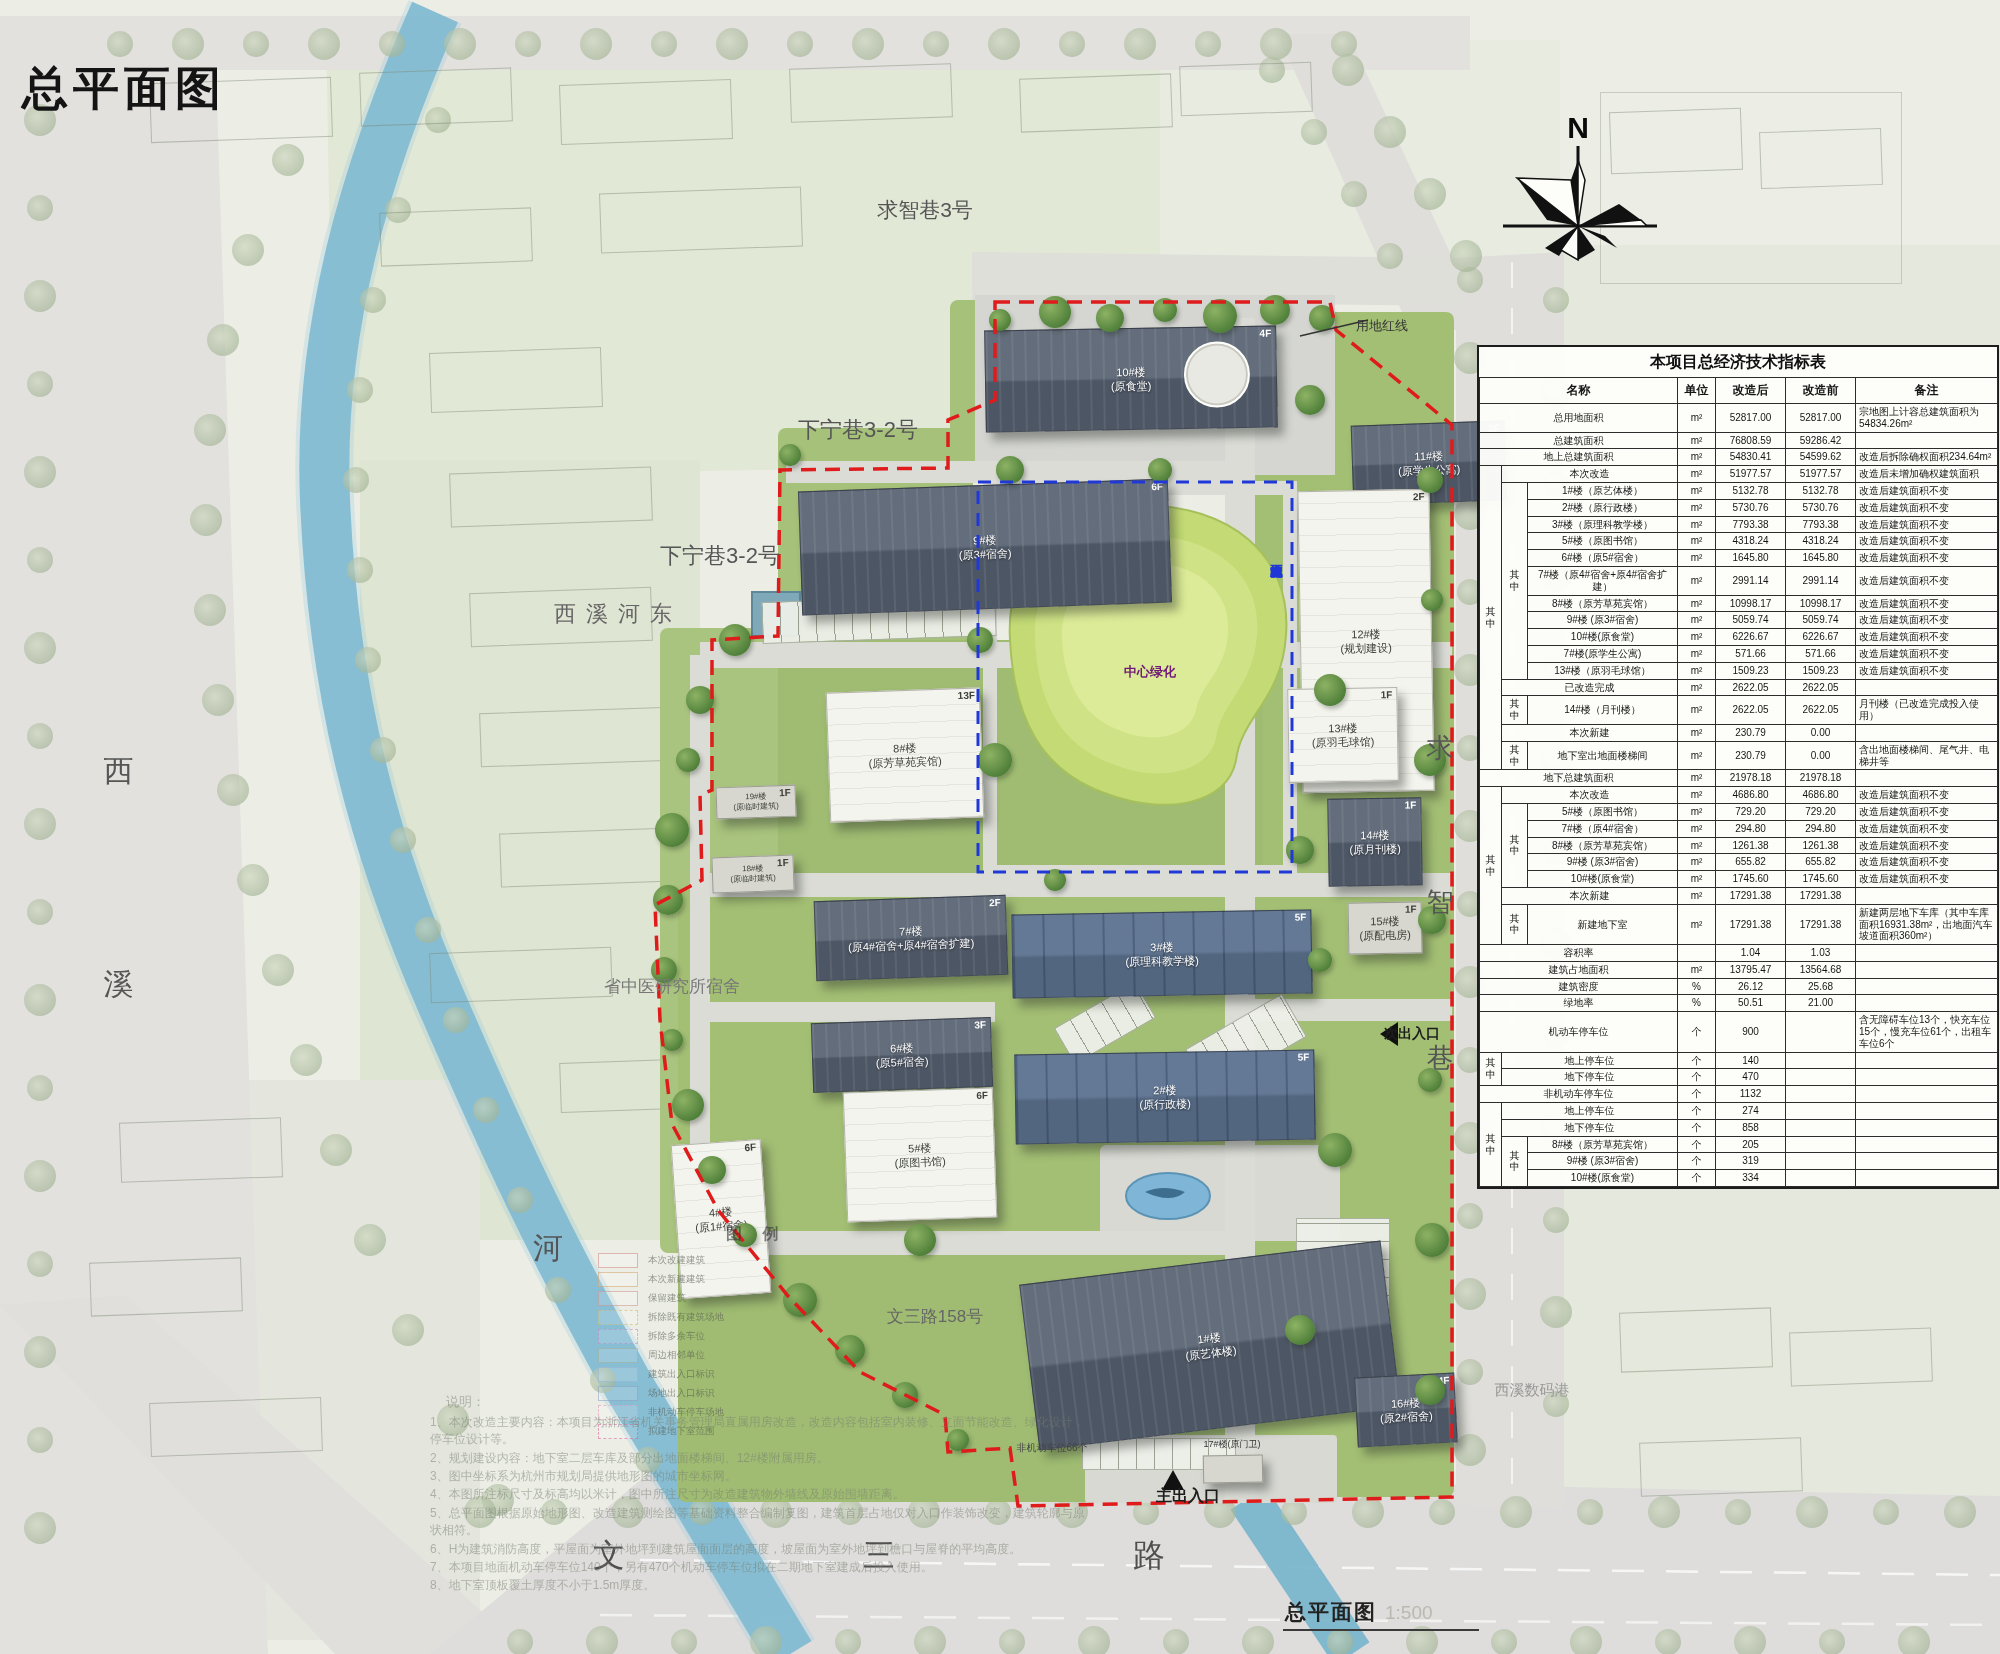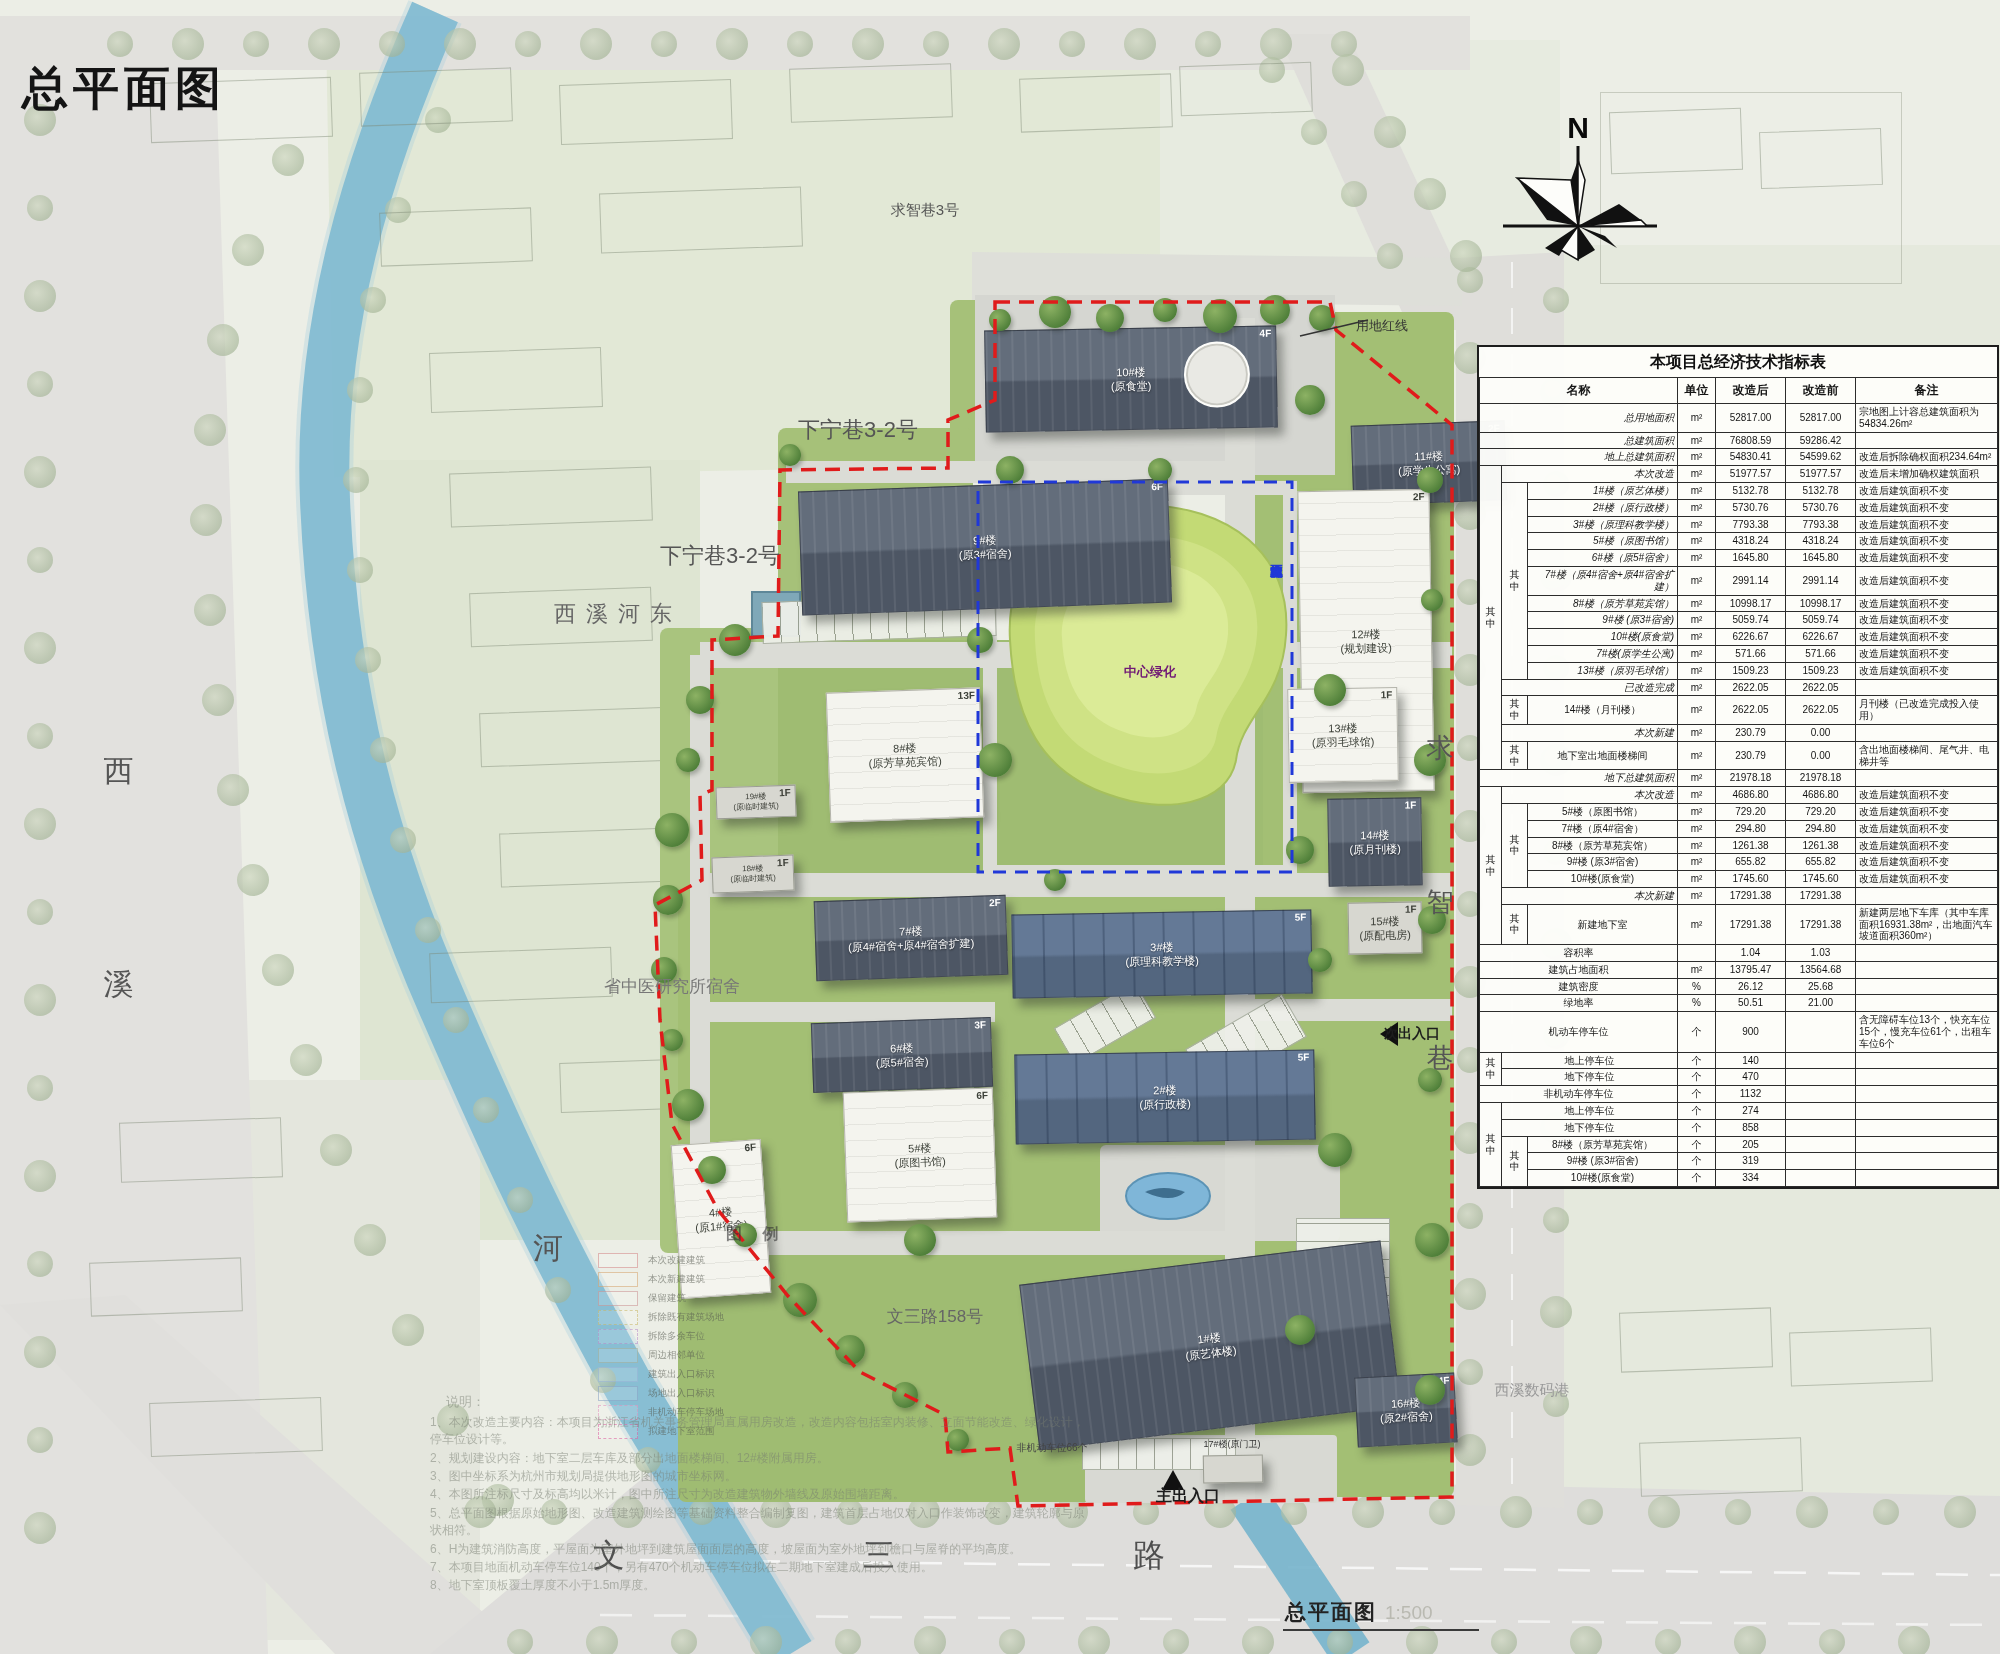--- a/index.html
+++ b/index.html
@@ -50,21 +50,21 @@
   #tablewrap{position:absolute;left:1477px;top:345px;width:518px;
     background:rgba(253,253,250,.97);border:2px solid #1d1d1d;}
   #tablewrap .ttitle{font-size:16px;font-weight:700;text-align:center;padding:5px 0 4px;
     color:#111;}
   #tablewrap table{border-collapse:collapse;width:100%;table-layout:fixed;}
   #tablewrap th,#tablewrap td{border:1px solid #2c2c2c;color:#151515;
     padding:2px 3px;vertical-align:middle;}
   #tablewrap th{font-size:12px;font-weight:700;text-align:center;padding:4px 2px;}
   #tablewrap td{font-size:10px;line-height:1.18;}
   td.C{text-align:center;}
-  td.L{text-align:right;font-style:italic;}
+  td.L{text-align:center;}
   td.N{text-align:left;font-size:9.5px;}
   td.Z{text-align:center;font-size:10.5px;}
   
   #legend{position:absolute;left:598px;top:1224px;width:240px;opacity:.6;}
   #legend .lt{font-size:16px;font-weight:700;letter-spacing:8px;color:#333;margin:0 0 8px 128px;}
   .lrow{display:flex;align-items:center;margin:4px 0;}
   .lbox{width:38px;height:13px;margin-right:10px;background:rgba(255,255,255,.25);flex:0 0 auto;}
   .lrow span{font-size:9.5px;color:#55594f;}
   
   #notes{position:absolute;left:430px;top:1392px;width:660px;opacity:.5;color:#767c70;}
@@ -479,21 +479,21 @@
     <polygon id="redline" points="995,302 1330,302 1336,330 1452,425 1452,1497
       1018,1506 1010,1448 948,1452 945,1415 860,1372 788,1296 718,1210 672,1124
       660,1020 655,905 702,880 700,795 712,790 712,640 778,636 780,470 948,468 948,420 995,400" fill="none" stroke="#e01b1b" stroke-width="3.5" stroke-dasharray="15 9"></polygon>
     <rect id="blueline" x="978" y="482" width="314" height="390" fill="none" stroke="#2038d8" stroke-width="3" stroke-dasharray="13 9"></rect>
     <polygon points="1162,1490 1173,1470 1184,1490" fill="#111"></polygon>
     <polygon points="1398,1022 1380,1034 1398,1046" fill="#111"></polygon>
     <line x1="1300" y1="336" x2="1368" y2="320" stroke="#333" stroke-width="1.5"></line>
   </svg>
 
   <div id="labels" class="layer">
-      <span class="maplabel" style="left: 925px; top: 210px; font-size: 15px; color: rgb(85, 85, 85);">求智巷3号</span>
+      <span class="maplabel" style="left: 925px; top: 210px; font-size: 21px; color: rgb(85, 85, 85);">求智巷3号</span>
       <span class="maplabel" style="left: 858px; top: 430px; font-size: 22px; color: rgb(85, 85, 85);">下宁巷3-2号</span>
       <span class="maplabel" style="left: 720px; top: 556px; font-size: 22px; color: rgb(85, 85, 85);">下宁巷3-2号</span>
       <span class="maplabel" style="left: 618px; top: 614px; font-size: 22px; color: rgb(102, 102, 102); letter-spacing: 10px;">西溪河东</span>
       <span class="maplabel" style="left: 672px; top: 986px; font-size: 17px; color: rgb(119, 119, 119);">省中医研究所宿舍</span>
       <span class="maplabel" style="left: 935px; top: 1316px; font-size: 17px; color: rgb(102, 102, 102);">文三路158号</span>
       <span class="maplabel" style="left: 1532px; top: 1390px; font-size: 15px; color: rgb(153, 153, 153);">西溪数码港</span>
       <span class="maplabel" style="left: 1382px; top: 326px; font-size: 13px; color: rgb(51, 51, 51);">用地红线</span>
       <span class="maplabel" style="left: 1150px; top: 672px; font-size: 13px; color: #701a75; font-weight: 700;">中心绿化</span>
       <span class="maplabel" style="left: 1188px; top: 1496px; font-size: 16px; color: rgb(29, 29, 29); font-weight: 700;">主出入口</span>
       <span class="maplabel" style="left: 1412px; top: 1034px; font-size: 14px; color: rgb(29, 29, 29); font-weight: 700;">次出入口</span>

